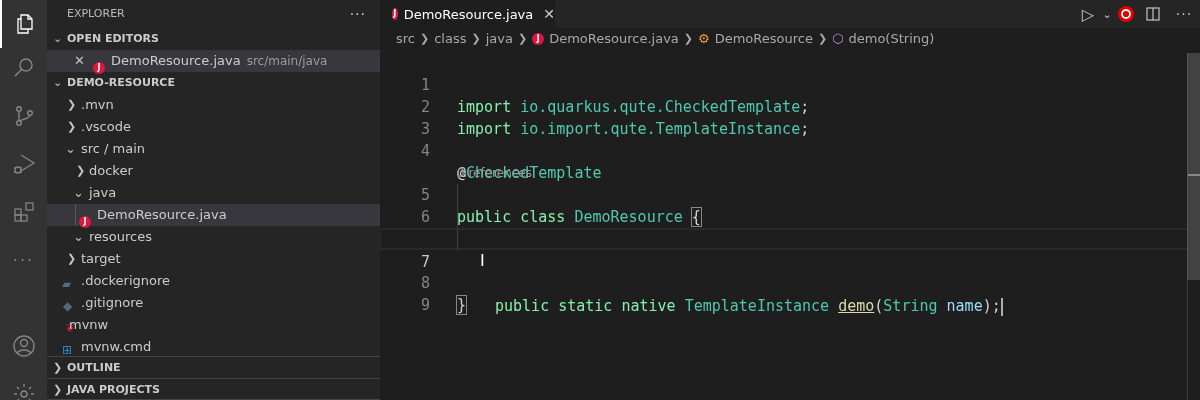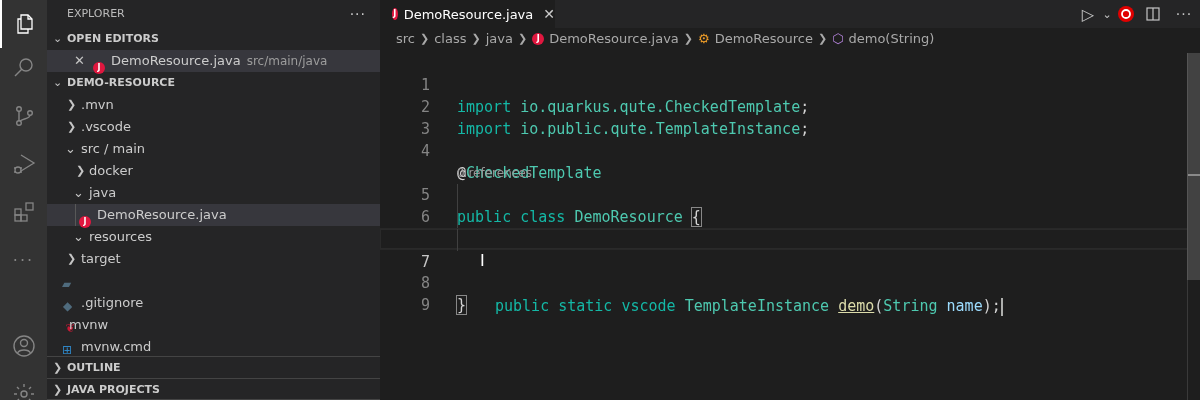--- a/index.html
+++ b/index.html
@@ -38,21 +38,21 @@
   .breadcrumb { height: 22px; line-height: 22px; padding-left: 16px; font-size: 13px; color: #a9a9a9; white-space: nowrap; display: flex; align-items: center; gap: 5px; }
   .breadcrumb .sep { color: #a9a9a9; font-size: 11px; }
 
   .code { position: absolute; left: 0; top: 52px; width: 808px; font-family: "DejaVu Sans Mono", monospace; font-size: 15px; }
   .line { height: 22px; line-height: 22px; position: relative; white-space: pre; }
   .line.current { border-top: 1px solid #282828; border-bottom: 1px solid #282828; background: #1e1e1e; box-shadow: inset 0 0 0 1px #2a2a2a; }
   .ln { position: absolute; left: 0; width: 50px; text-align: right; color: #858585; }
   .ln.active { color: #c6c6c6; }
   .txt { position: absolute; left: 77px; }
   .lens { height: 22px; line-height: 22px; font-family: "DejaVu Sans", sans-serif; font-size: 12px; color: #999999; position: relative; white-space: pre; }
-  .kw { color: #14b8a6; }
+  .kw { color: #86efac; }
   .ty { color: #4ec9b0; }
   .fn { color: #dcdcaa; text-decoration: underline; text-decoration-color: #dcdcaa; }
   .var { color: #9cdcfe; }
   .punc { color: #d4d4d4; }
   .brace { color: #d4d4d4; outline: 1px solid #888; }
   .cursor { display: inline-block; width: 2px; height: 18px; background: #aeafad; vertical-align: middle; }
 
   .scrollbar { position: absolute; right: 0; top: 53px; width: 13px; height: 227px; background: #424242; border-left: 1px solid #555; }
   .scroll-mark { position: absolute; right: 0; top: 121px; width: 12px; height: 2px; background: #8a8a8a; }
   .ruler { position: absolute; right: 12px; top: 53px; width: 1px; height: 347px; background: #3a3a3a; }
@@ -165,20 +165,21 @@
   <div class="tree-row">
     <span class="chev" style="left:26px; font-size:13px">⌄</span>
     <span class="lbl" style="left:42px">resources</span>
   </div>
   <div class="tree-row">
     <span class="chev" style="left:20px">❯</span>
     <span class="lbl" style="left:34px">target</span>
   </div>
   <div class="tree-row">
     <span class="file-icon" style="left:15px; top:3px; color:#4f6b7d; font-size:12px">▰</span>
+    <span class="lbl" style="left:34px">.dockerignore</span>
   </div>
   <div class="tree-row">
     <span class="file-icon" style="left:16px; top:3px; color:#4f6b7d; font-size:12px">◆</span>
     <span class="lbl" style="left:34px">.gitignore</span>
   </div>
   <div class="tree-row">
     <span class="file-icon" style="left:18px; top:3px; color:#c71a36; font-size:12px">❦</span>
     <span class="lbl" style="left:22px">mvnw</span>
   </div>
   <div class="tree-row">
@@ -241,21 +242,21 @@
     <span>demo(String)</span>
   </div>
 
   <div class="code">
     <div class="line">
       <span class="ln">1</span>
       <span class="txt"><span class="kw">import</span> <span class="ty">io.quarkus.qute.CheckedTemplate</span><span class="punc">;</span></span>
     </div>
     <div class="line">
       <span class="ln">2</span>
-      <span class="txt"><span class="kw">import</span> <span class="ty">io.public.qute.TemplateInstance</span><span class="punc">;</span></span>
+      <span class="txt"><span class="kw">import</span> <span class="ty">io.import.qute.TemplateInstance</span><span class="punc">;</span></span>
     </div>
     <div class="line">
       <span class="ln">3</span>
     </div>
     <div class="line">
       <span class="ln">4</span>
       <span class="txt"><span class="punc">@</span><span class="ty">CheckedTemplate</span></span>
     </div>
     <div class="lens">
       <span style="position:absolute; left:77px">0 references</span>
@@ -267,21 +268,21 @@
     <div class="line">
       <span class="ln">6</span>
       <span class="indent-guide" style="left:77px; background:#404040"></span>
     </div>
     <div class="lens">
       <span class="indent-guide" style="left:77px; background:#404040"></span>
     </div>
     <div class="line current">
       <span class="ln active">7</span>
       <span class="indent-guide" style="left:77px; background:#404040"></span>
-      <span class="txt" style="left:115px"><span class="kw">public</span> <span class="kw">static</span> <span class="kw">vscode</span> <span class="ty">TemplateInstance</span> <span class="fn">demo</span><span class="punc">(</span><span class="ty">String</span> <span class="var">name</span><span class="punc">);</span><span class="cursor"></span></span>
+      <span class="txt" style="left:115px"><span class="kw">public</span> <span class="kw">static</span> <span class="kw">native</span> <span class="ty">TemplateInstance</span> <span class="fn">demo</span><span class="punc">(</span><span class="ty">String</span> <span class="var">name</span><span class="punc">);</span><span class="cursor"></span></span>
     </div>
     <div class="line">
       <span class="ln">8</span>
       <span class="txt"><span class="brace">}</span></span>
       <span style="position:absolute; left:100px; top:0; color:#ffffff; font-family:'DejaVu Sans', sans-serif; font-size:16px">I</span>
     </div>
     <div class="line">
       <span class="ln">9</span>
     </div>
   </div>

